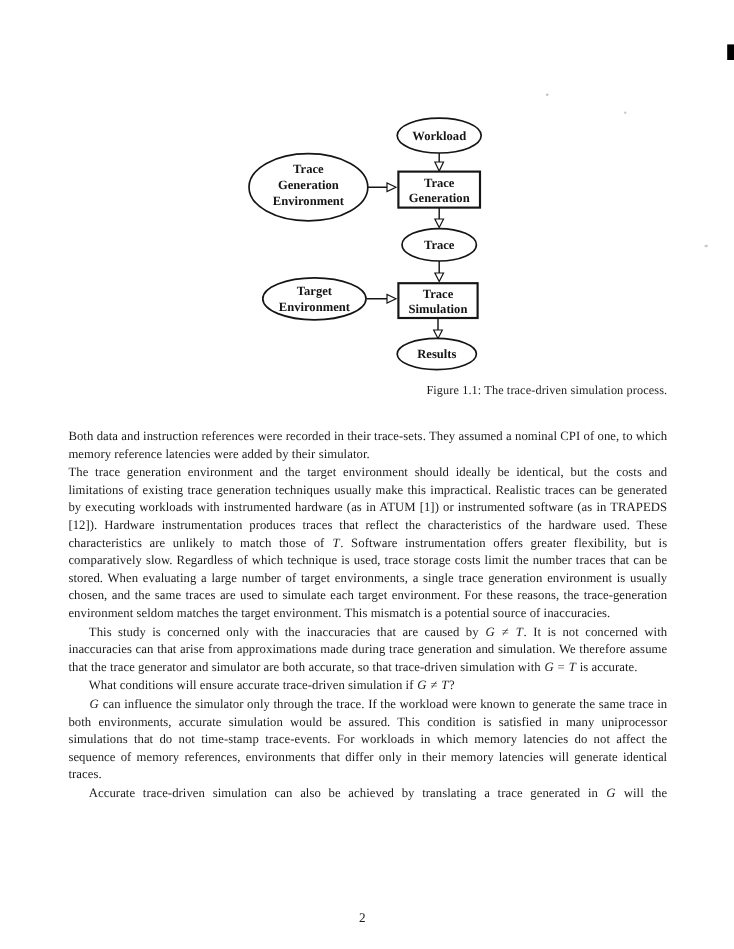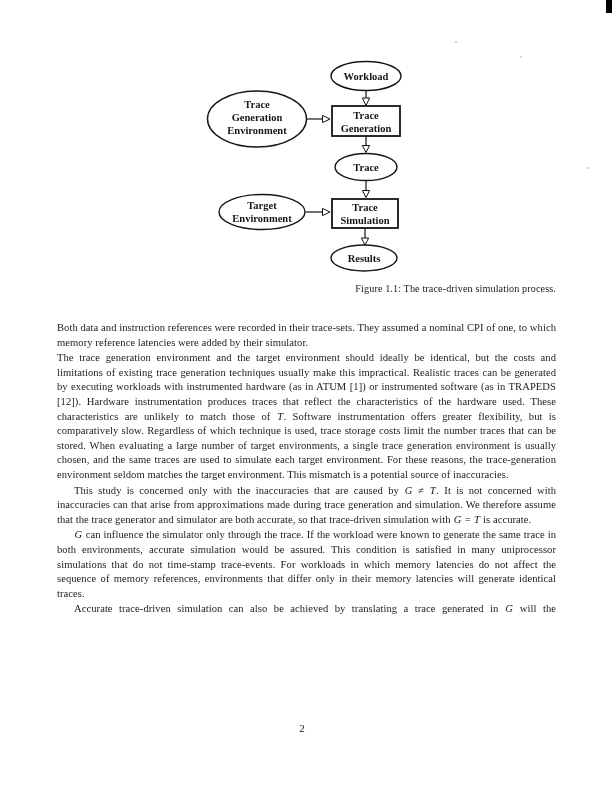--- a/index.html
+++ b/index.html
@@ -4,21 +4,21 @@
 <style>
   html,body{margin:0;padding:0;}
   body{
     width:612px;height:791px;
     background:#ffffff;
     font-family:"Liberation Serif", serif;
     color:#1b1b1b;
     position:relative;
     overflow:hidden;
   }
-  .page{position:absolute;inset:0;background:#ffffff;}
+  .page{position:absolute;inset:0;background:#ffffff;margin-top:37px;}
 
   
   .corner-mark{position:absolute;top:0;right:0;width:6px;height:13px;background:#000;}
   .speck{position:absolute;background:#8a8a8a;border-radius:50%;}
   .speck.s1{left:455px;top:41px;width:2px;height:2px;opacity:.55;}
   .speck.s2{left:520px;top:56px;width:2px;height:2px;opacity:.45;}
   .speck.s3{left:587px;top:167px;width:3px;height:2px;opacity:.45;}
 
   
   .diagram{position:absolute;left:170px;top:50px;}
@@ -142,20 +142,21 @@
 
   <div class="textcol">
 
     <p><span>Both data and instruction references were recorded in their trace-sets. They assumed a nominal CPI of one, to which memory reference latencies were added by their simulator.</span></p>
 
 
     <p><span>The trace generation environment and the target environment should ideally be identical, but the costs and limitations of existing trace generation techniques usually make this impractical. Realistic traces can be generated by executing workloads with instrumented hardware (as in ATUM [1]) or instrumented software (as in TRAPEDS [12]). Hardware instrumentation produces traces that reflect the characteristics of the hardware used. These characteristics are unlikely to match those of </span><span class="scriptvar">T</span><span>. Software instrumentation offers greater flexibility, but is comparatively slow. Regardless of which technique is used, trace storage costs limit the number traces that can be stored. When evaluating a large number of target environments, a single trace generation environment is usually chosen, and the same traces are used to simulate each target environment. For these reasons, the trace-generation environment seldom matches the target environment. This mismatch is a potential source of inaccuracies.</span></p>
 
     <p class="indent"><span>This study is concerned only with the inaccuracies that are caused by </span><span class="scriptvar">G</span><span> ≠ </span><span class="scriptvar">T</span><span>. It is not concerned with inaccuracies can that arise from approximations made during trace generation and simulation. We therefore assume that the trace generator and simulator are both accurate, so that trace-driven simulation with </span><span class="scriptvar">G</span><span> = </span><span class="scriptvar">T</span><span> is accurate.</span></p>
 
+    <p class="indent"><span>What conditions will ensure accurate trace-driven simulation if </span><span class="scriptvar">G</span><span> ≠ </span><span class="scriptvar">T</span><span>?</span></p>
 
     <p class="indent"><span class="scriptvar">G</span><span> can influence the simulator only through the trace. If the workload were known to generate the same trace in both environments, accurate simulation would be assured. This condition is satisfied in many uniprocessor simulations that do not time-stamp trace-events. For workloads in which memory latencies do not affect the sequence of memory references, environments that differ only in their memory latencies will generate identical traces.</span></p>
 
     <p class="indent cont"><span>Accurate trace-driven simulation can also be achieved by translating a trace generated in </span><span class="scriptvar">G</span><span> will the</span></p>
 
   </div>
 
   <div class="page-number">2</div>
 
 </div>

